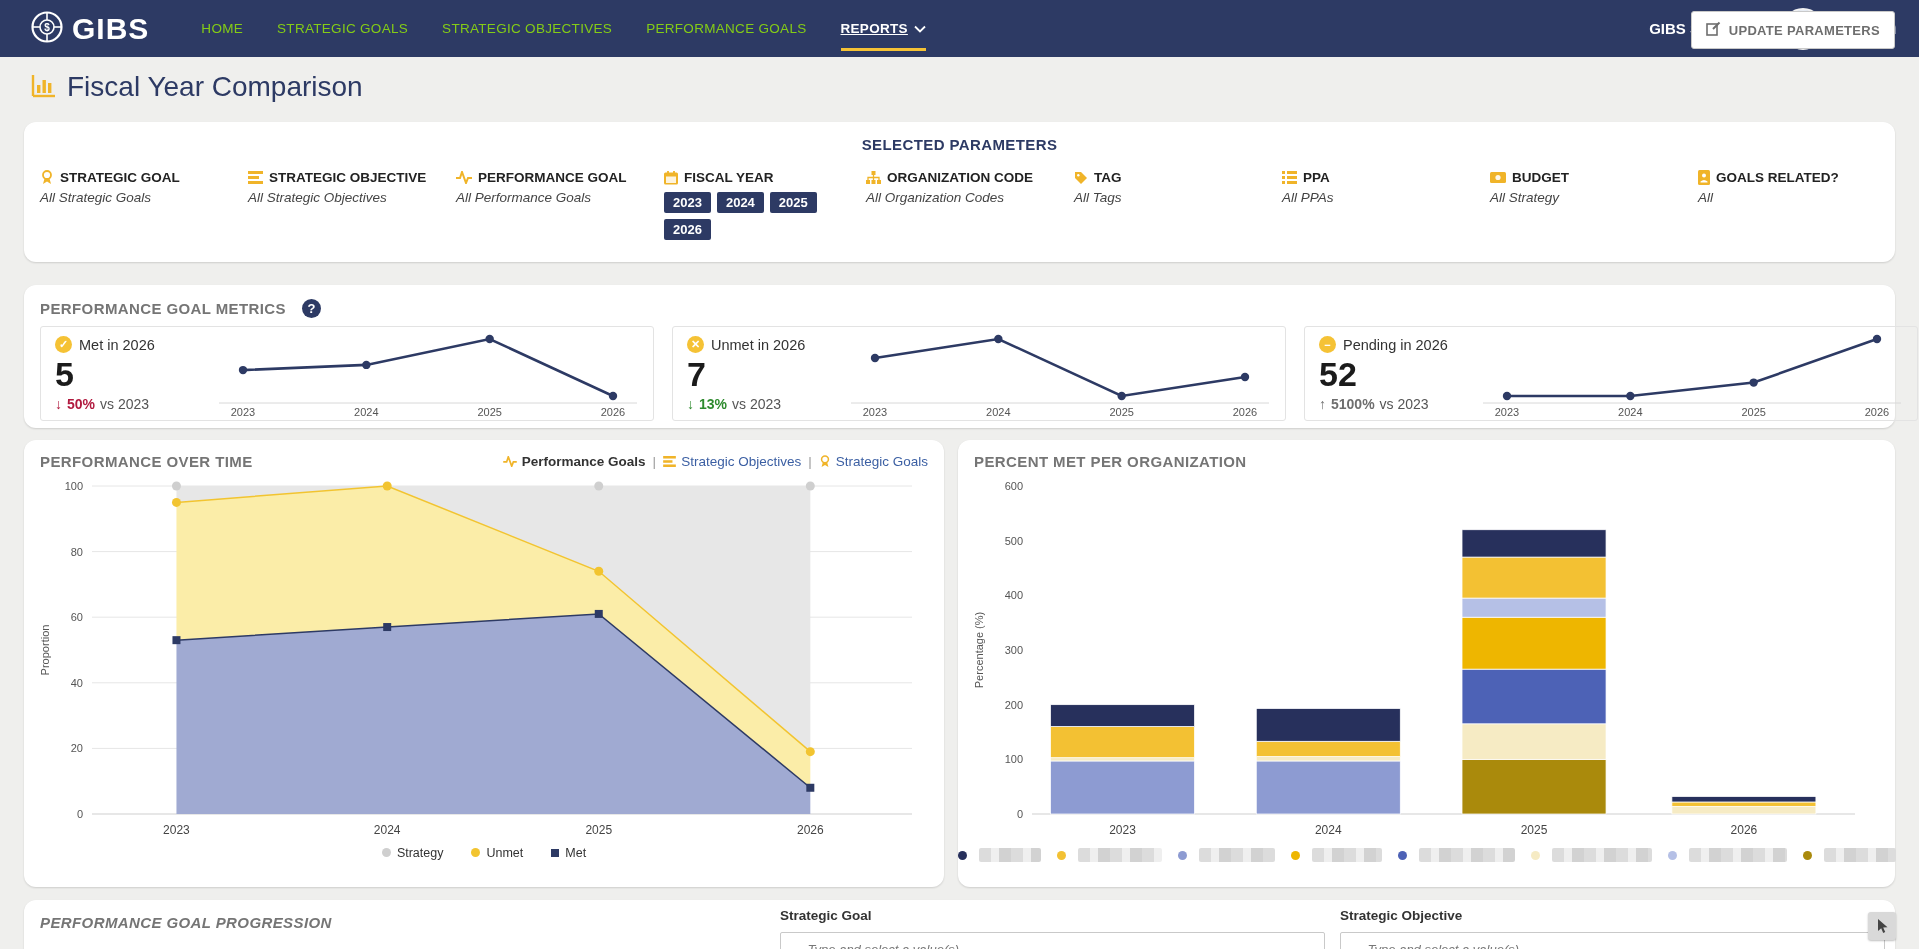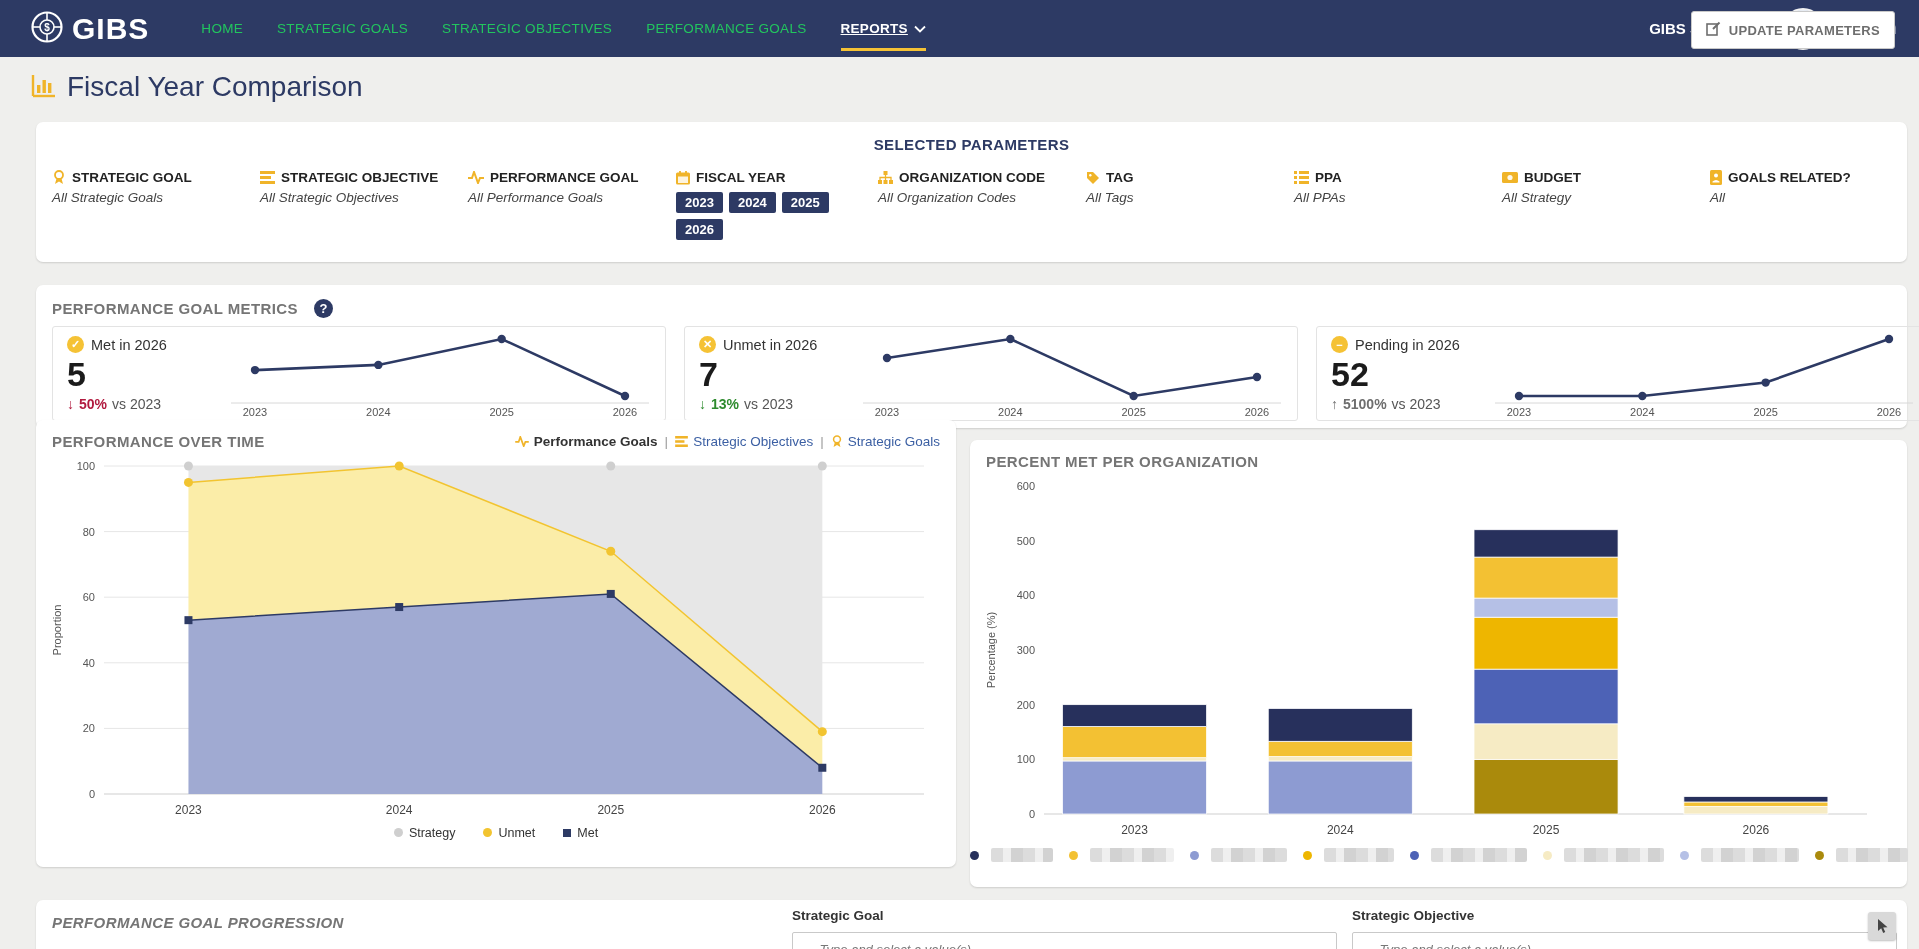--- a/index.html
+++ b/index.html
@@ -6,39 +6,39 @@
   body{
     width:1919px;height:949px;overflow:hidden;position:relative;
     background:#efefed;font-family:"Liberation Sans",sans-serif;color:#333;
   }
   
   .navbar{position:absolute;left:0;top:0;width:100%;height:57px;background:#2d3a64;
     display:flex;align-items:center;}
   .brand{display:flex;align-items:center;gap:8px;margin-left:30px;cursor:pointer;}
   .brand-text{color:#fff;font-size:30px;font-weight:bold;letter-spacing:1px;}
   .nav-items{display:flex;align-items:center;gap:34px;margin-left:52px;height:100%;}
-  .nav-item{color:#22c55e;font-size:13.5px;letter-spacing:.3px;cursor:pointer;position:relative;
+  .nav-item{color:#84cc16;font-size:13.5px;letter-spacing:.3px;cursor:pointer;position:relative;
     height:100%;display:flex;align-items:center;}
   .nav-item.active{color:#fff;font-weight:bold;text-decoration:underline;}
   .nav-item.active .under{position:absolute;left:0;right:0;bottom:6px;height:3px;background:#f5c235;}
   .nav-item .chev{margin-left:6px;display:inline-flex;}
   .nav-right{margin-left:auto;display:flex;align-items:center;gap:16px;margin-right:22px;}
   .context{color:#fff;font-size:15px;font-weight:bold;cursor:pointer;display:flex;align-items:center;gap:7px;}
   .context .tri{font-size:9px;color:#dfe3ee;}
   .avatar{width:38px;height:38px;border-radius:50%;overflow:hidden;border:2px solid #f2f2f2;cursor:pointer;background:#cdd5e2;}
   .appian{color:#fff;font-size:18px;letter-spacing:.5px;font-weight:500;}
   
   .titlebar{position:absolute;left:0;top:57px;width:100%;height:60px;display:flex;align-items:center;}
   .page-title{display:flex;align-items:center;gap:10px;margin-left:30px;}
   .page-title h1{font-size:28px;font-weight:500;color:#2d3a64;margin:0;}
   .upd-btn{position:absolute;right:24px;top:11px;background:#fff;border:1px solid #c9c9c9;border-radius:3px;
     color:#6e6e6e;font-size:13px;font-weight:bold;letter-spacing:.3px;padding:9px 14px;display:flex;
     align-items:center;gap:8px;cursor:pointer;}
   
-  .card{position:absolute;background:#fff;border-radius:7px;box-shadow:0 1px 2px rgba(0,0,0,.14);margin-left:12px;}
+  .card{position:absolute;background:#fff;border-radius:12px;box-shadow:0 1px 2px rgba(0,0,0,.14);}
   .sec-title{font-size:15px;font-weight:bold;color:#757575;letter-spacing:.4px;}
   
   #params-card{left:24px;top:122px;width:1871px;height:140px;}
   #params-card .center-title{Text-align:center;text-align:center;color:#2d3a64;font-size:15px;font-weight:bold;
     letter-spacing:.4px;margin-top:14px;}
   .param{position:absolute;top:48px;}
   .param-head{display:flex;align-items:center;gap:6px;font-size:13.5px;font-weight:bold;color:#222;}
   .param-val{font-style:italic;font-size:13.5px;color:#444;margin-top:5px;}
   .pic{color:#f0b429;display:inline-flex;}
   .fy-tags{display:flex;flex-wrap:wrap;gap:6px;margin-top:7px;width:160px;}
@@ -55,21 +55,21 @@
   .status-icon{width:17px;height:17px;border-radius:50%;background:#f5c235;color:#fff;font-size:11px;font-weight:bold;
     display:flex;align-items:center;justify-content:center;}
   .tile-value{font-size:34px;font-weight:bold;color:#1b1b1b;line-height:.9;}
   .tile-delta{display:flex;align-items:center;gap:5px;font-size:14px;color:#555;}
   .tile-delta .pct{font-weight:bold;}
   .c-red{color:#b11a3f;}
   .c-green{color:#2e8b2e;}
   .c-gray{color:#6e6e6e;}
   .spark{flex:1;}
   
-  #area-card{left:24px;top:420px;width:920px;height:447px;}
+  #area-card{left:24px;top:440px;width:920px;height:447px;}
   #bar-card{left:958px;top:440px;width:937px;height:447px;}
   .chart-head{display:flex;align-items:center;justify-content:space-between;padding:13px 16px 2px 16px;}
   .chart-links{display:flex;align-items:center;gap:7px;font-size:13.5px;}
   .chart-link{display:flex;align-items:center;gap:5px;cursor:pointer;color:#3b5fa3;}
   .chart-link.active{color:#333;font-weight:bold;cursor:default;}
   .pipe{color:#999;}
   svg text{font-family:"Liberation Sans",sans-serif;}
   .tick{font-size:11px;fill:#555;}
   .xlab{font-size:12px;fill:#444;}
   .spark-lab{font-size:11px;fill:#555;}

